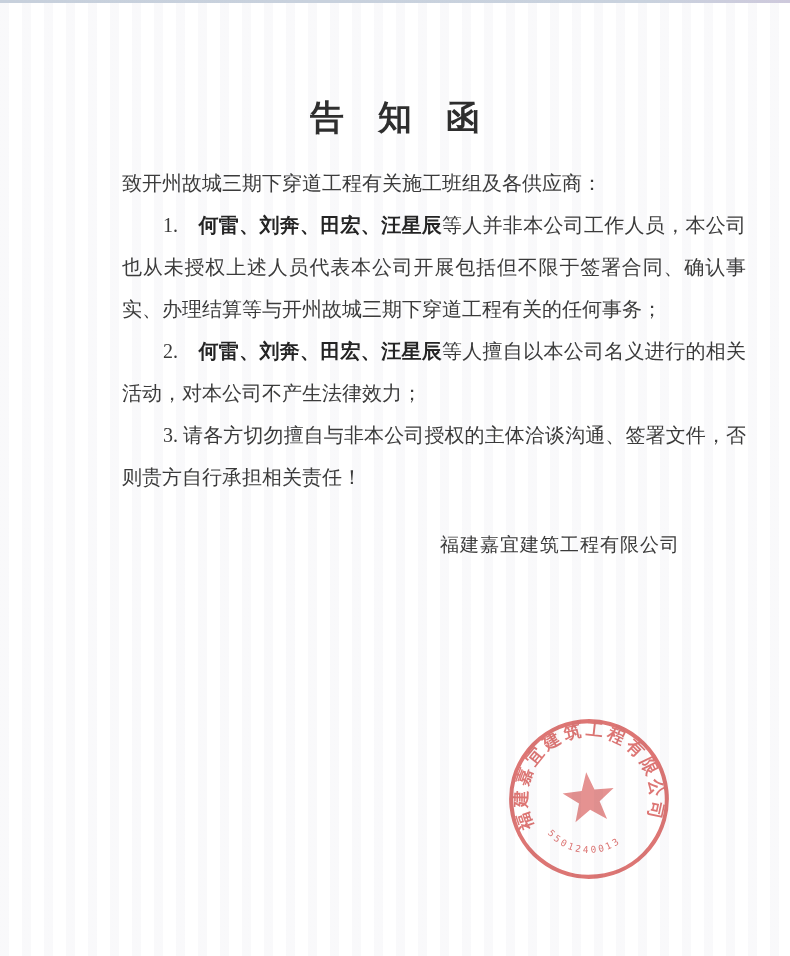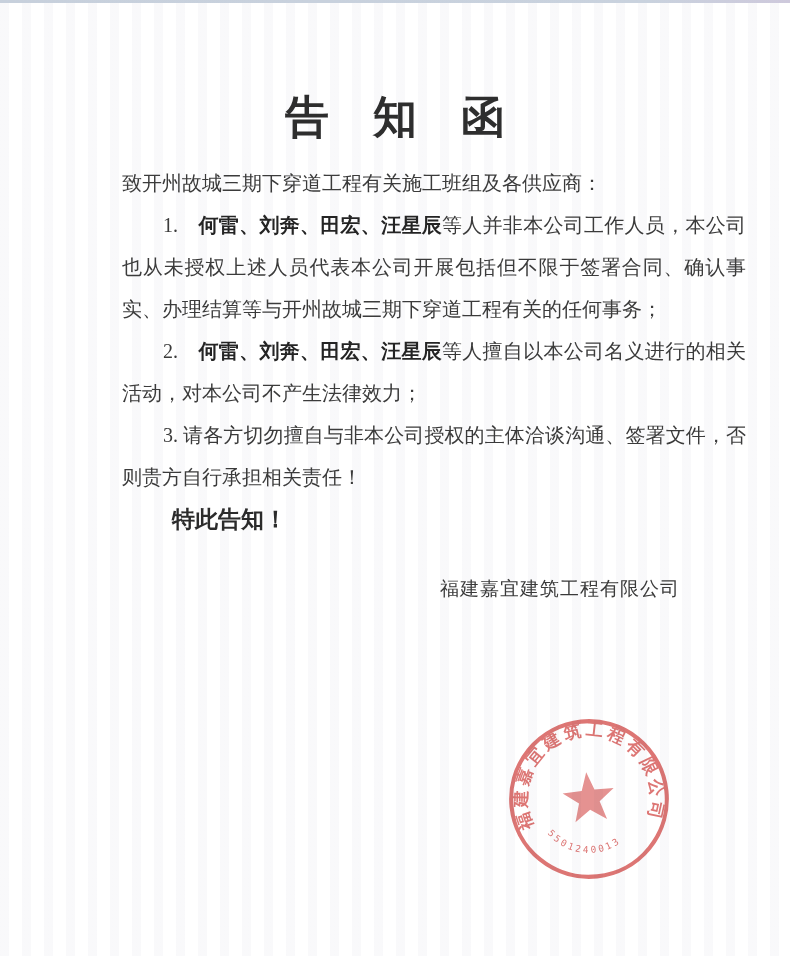--- a/index.html
+++ b/index.html
@@ -14,21 +14,21 @@
     font-family:"Liberation Serif","DejaVu Serif",serif;
     color:#3b3b3b;
   }
   .top-edge {
     position:absolute; top:0; left:0; right:0; height:3px;
     background:linear-gradient(90deg,#c7d0dc 0%,#c9d2de 82%,#cec9dc 100%);
   }
   .title {
     margin-top:95px;
     text-align:center;
-    font-size:44px;
+    font-size:34px;
     line-height:46px;
     font-weight:700;
     color:#2e2e2e;
   }
   .content { padding-left:122px; padding-right:44px; }
   .salutation {
     margin-top:21px;
     font-size:20px;
     line-height:42px;
     white-space:nowrap;
@@ -75,21 +75,20 @@
 
   <h1 class="title">告　知　函</h1>
 
   <div class="content">
     <div class="salutation">致开州故城三期下穿道工程有关施工班组及各供应商：</div>
     <div>
         <p class="para"><span>1.　</span><span class="b">何雷、刘奔、田宏、汪星辰</span><span>等人并非本公司工作人员，本公司也从未授权上述人员代表本公司开展包括但不限于签署合同、确认事实、办理结算等与开州故城三期下穿道工程有关的任何事务；</span></p>
         <p class="para"><span>2.　</span><span class="b">何雷、刘奔、田宏、汪星辰</span><span>等人擅自以本公司名义进行的相关活动，对本公司不产生法律效力；</span></p>
         <p class="para"><span>3. 请各方切勿擅自与非本公司授权的主体洽谈沟通、签署文件，否则贵方自行承担相关责任！</span></p>
       </div>
-    <div class="closing">特此告知！</div>
   </div>
 
   <div class="signature">
     <div class="sig-company">福建嘉宜建筑工程有限公司</div>
   </div>
 
   <svg class="seal" viewBox="0 0 160 160">
     <circle cx="80" cy="80" r="75" fill="none" stroke="#d96361" stroke-width="4"></circle>
     <path id="sealArc" d="M 26 105 A 60 60 0 1 1 134 105" fill="none"></path>
     <path id="sealNum" d="M 32 100 A 52 52 0 0 0 128 100" fill="none"></path>

